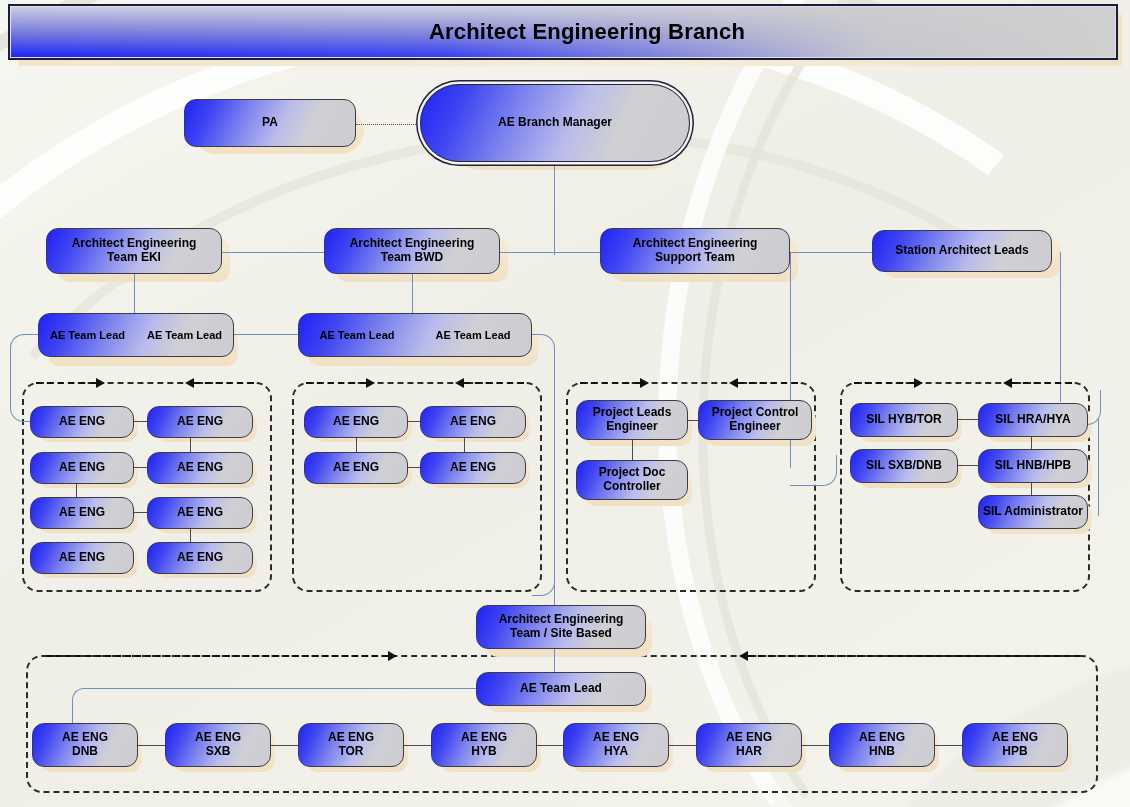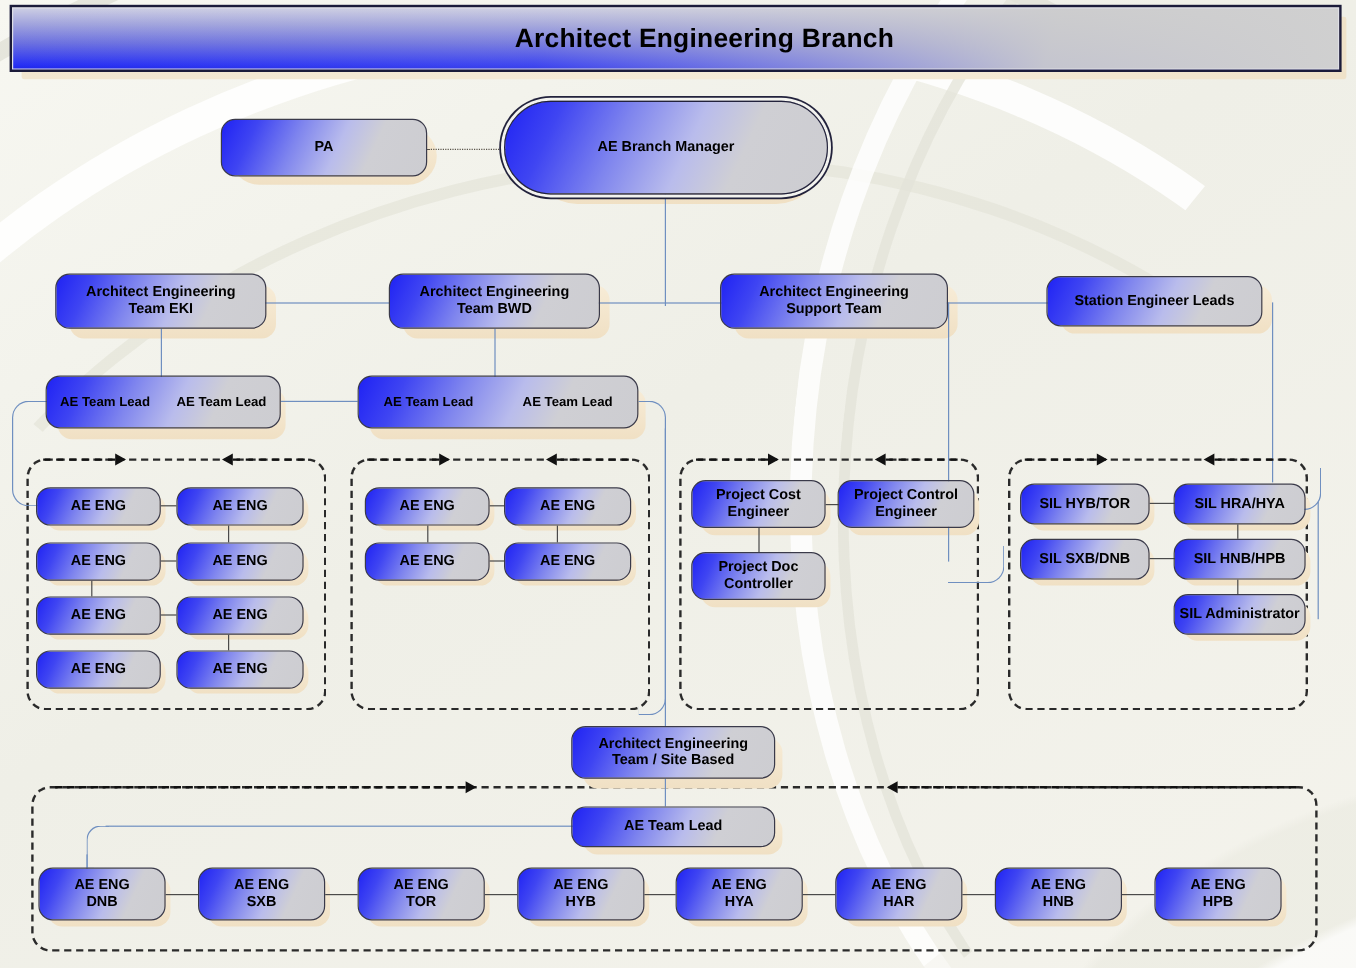--- a/index.html
+++ b/index.html
@@ -139,21 +139,21 @@
   </div>
 
   <div class="nshadow" style="left:612px;top:238px;width:186px;height:44px;"></div>
   <div class="node" style="left:600px;top:228px;width:190px;height:46px;">
     <span class="t">Architect Engineering
 Support Team</span>
   </div>
 
   <div class="nshadow" style="left:884px;top:238px;width:176px;height:40px;"></div>
   <div class="node" style="left:872px;top:230px;width:180px;height:42px;">
-    <span class="t">Station Engineer Leads</span>
+    <span class="t">Station Architect Leads</span>
   </div>
 
   <div class="ln lnv" style="left:134px;top:274px;height:42px;"></div>
   <div class="ln lnv" style="left:412px;top:274px;height:42px;"></div>
 
   <div class="nshadow" style="left:48px;top:324px;width:190px;height:42px;"></div>
   <div class="node" style="left:38px;top:313px;width:196px;height:44px;font-size:11px;">
     <span style="flex:1;text-align:center;">AE Team Lead</span>
     <span style="flex:1;text-align:center;">AE Team Lead</span>
   </div>
@@ -264,21 +264,21 @@
     <div class="shaft" style="width:60px;"></div>
       <div class="head"></div>
   </div>
   <div class="arrow left" style="left:730px;top:382px;width:68px;">
     <div class="shaft" style="width:60px;left:8px;"></div>
       <div class="head"></div>
   </div>
 
   <div class="nshadow" style="left:584px;top:408px;width:108px;height:38px;"></div>
   <div class="node" style="left:576px;top:400px;width:112px;height:40px;">
-    <span class="t">Project Cost
+    <span class="t">Project Leads
 Engineer</span>
   </div>
   <div class="nshadow" style="left:706px;top:408px;width:110px;height:38px;"></div>
   <div class="node" style="left:698px;top:400px;width:114px;height:40px;">
     <span class="t">Project Control
 Engineer</span>
   </div>
   <div class="nshadow" style="left:584px;top:468px;width:108px;height:38px;"></div>
   <div class="node" style="left:576px;top:460px;width:112px;height:40px;">
     <span class="t">Project Doc
@@ -291,21 +291,21 @@
   <div class="arrow right" style="left:854px;top:382px;width:68px;">
     <div class="shaft" style="width:60px;"></div>
       <div class="head"></div>
   </div>
   <div class="arrow left" style="left:1004px;top:382px;width:68px;">
     <div class="shaft" style="width:60px;left:8px;"></div>
       <div class="head"></div>
   </div>
 
   <div class="nshadow" style="left:858px;top:410px;width:104px;height:32px;"></div>
-  <div class="node" style="left:850px;top:403px;width:108px;height:34px;">
+  <div class="node" style="left:850px;top:403px;width:108px;height:34px;border-radius:10px;">
     <span class="t">SIL HYB/TOR</span>
   </div>
   <div class="nshadow" style="left:858px;top:456px;width:104px;height:32px;"></div>
   <div class="node" style="left:850px;top:449px;width:108px;height:34px;">
     <span class="t">SIL SXB/DNB</span>
   </div>
   <div class="nshadow" style="left:986px;top:410px;width:106px;height:32px;"></div>
   <div class="node" style="left:978px;top:403px;width:110px;height:34px;">
     <span class="t">SIL HRA/HYA</span>
   </div>

